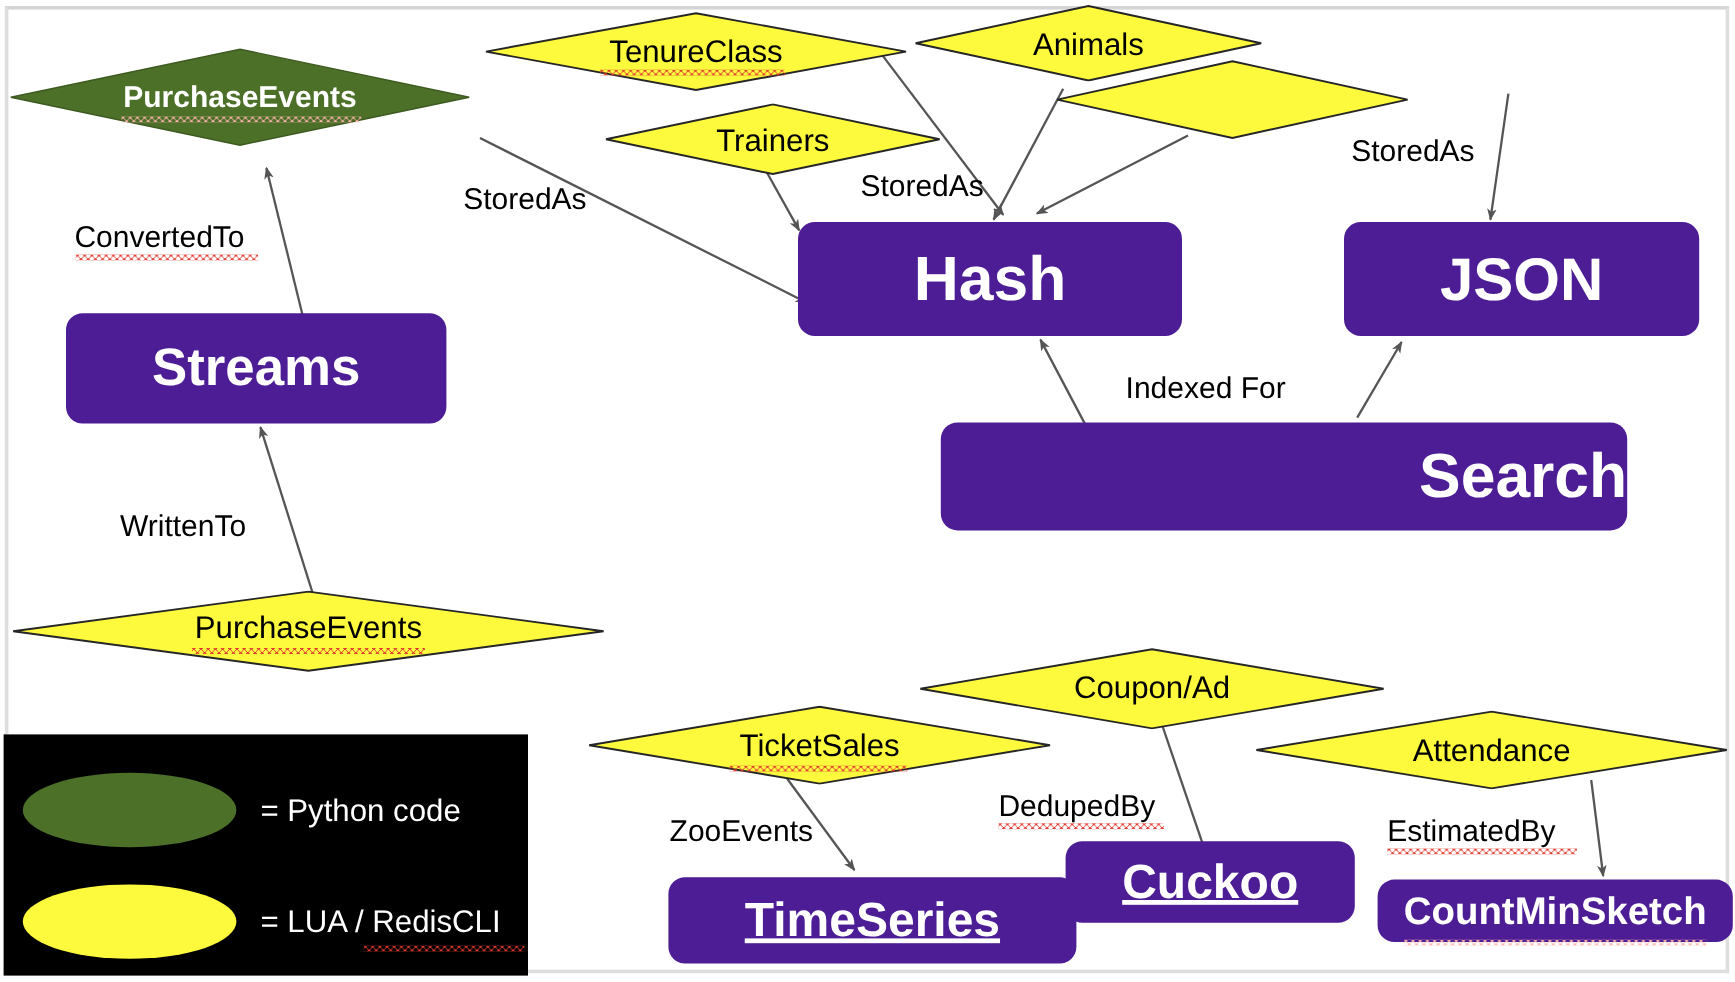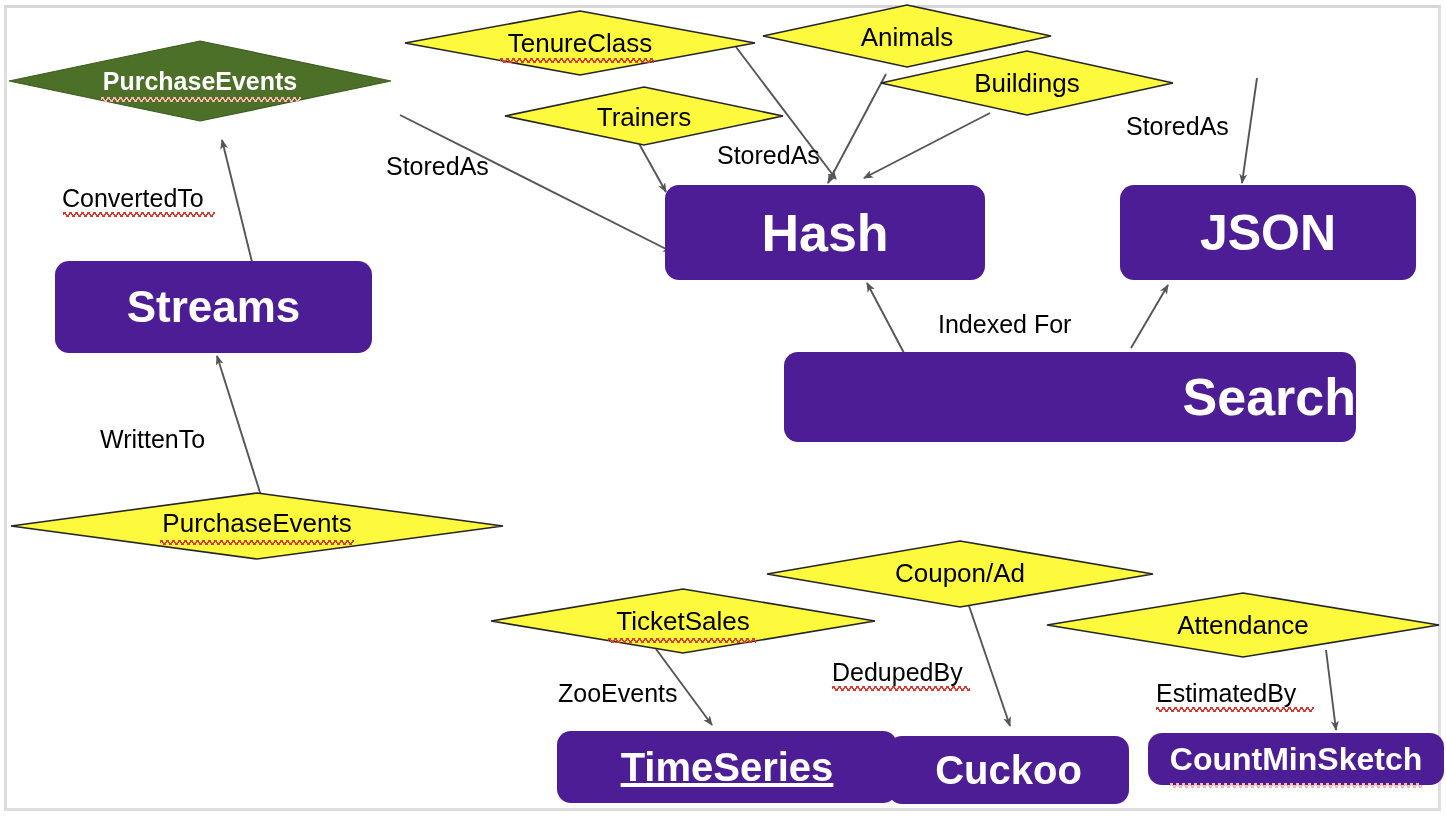--- a/index.html
+++ b/index.html
@@ -186,21 +186,20 @@
       <polygon points="145,1 289,32 145,63 1,32" fill="#fdf93d" stroke="#262626" stroke-width="1.6"></polygon>
     </svg>
     <span class="dlabel" style="top:18px; font-size:26px;">Animals</span>
   </div>
 
 
   <div class="diamond" style="left:880px; top:50px; width:294px; height:66px;">
     <svg width="294" height="66" viewBox="0 0 294 66">
       <polygon points="147,1 293,33 147,65 1,33" fill="#fdf93d" stroke="#262626" stroke-width="1.6"></polygon>
     </svg>
-    <span class="dlabel" style="top:18px; font-size:26px;">Buildings</span>
   </div>
 
   <div class="diamond" style="left:504px; top:86px; width:280px; height:60px;">
     <svg width="280" height="60" viewBox="0 0 280 60">
       <polygon points="140,1 279,30 140,59 1,30" fill="#fdf93d" stroke="#262626" stroke-width="1.6"></polygon>
     </svg>
     <span class="dlabel" style="top:16px; font-size:26px;">Trainers</span>
   </div>
 
   <div class="diamond" style="left:10px; top:492px; width:494px; height:68px;">
@@ -246,21 +245,21 @@
   </div>
 
   <div class="node rbox" style="left:784px; top:352px; width:572px; height:90px; font-size:52px;justify-content:flex-end;">
     <span class="lbl">Search</span>
   </div>
 
   <div class="node rbox" style="left:557px; top:731px; width:340px; height:72px; font-size:40px;text-decoration:underline;">
     <span class="lbl">TimeSeries</span>
   </div>
 
-  <div class="node rbox" style="left:888px; top:736px; width:241px; height:68px; font-size:40px;">
+  <div class="node rbox" style="left:888px; top:701px; width:241px; height:68px; font-size:40px;text-decoration:underline;">
     <span class="lbl">Cuckoo</span>
   </div>
 
   <div class="node rbox" style="left:1148px; top:733px; width:296px; height:52px; font-size:32px;">
     <span class="lbl">CountMinSketch</span>
     <span class="squig white" style="left:22px; top:50px; width:252px;"></span>
   </div>
 
   <span class="elabel" style="left:62px; top:184px; font-size:25px;">
     <span>ConvertedTo</span>
@@ -282,14 +281,28 @@
   <span class="elabel" style="left:832px; top:658px; font-size:25px;">
     <span>DedupedBy</span>
     <span class="squig" style="left:0px; top:28px; width:138px;"></span>
   </span>
 
   <span class="elabel" style="left:1156px; top:679px; font-size:25px;">
     <span>EstimatedBy</span>
     <span class="squig" style="left:0px; top:28px; width:158px;"></span>
   </span>
 
+  <div id="legend">
+
+    <div class="leg-row" style="left:16px; top:32px;">
+      <span class="leg-ell" style="background:#4d7029;"></span>
+      <span class="leg-text">= Python code</span>
+    </div>
+
+    <div class="leg-row" style="left:16px; top:125px;">
+      <span class="leg-ell" style="background:#fdf93d;"></span>
+      <span class="leg-text">= LUA / RedisCLI</span>
+    </div>
+
+    <span class="squig" style="left:300px; top:176px; width:134px;"></span>
+  </div>
 
 </div>
 
 </body></html>

